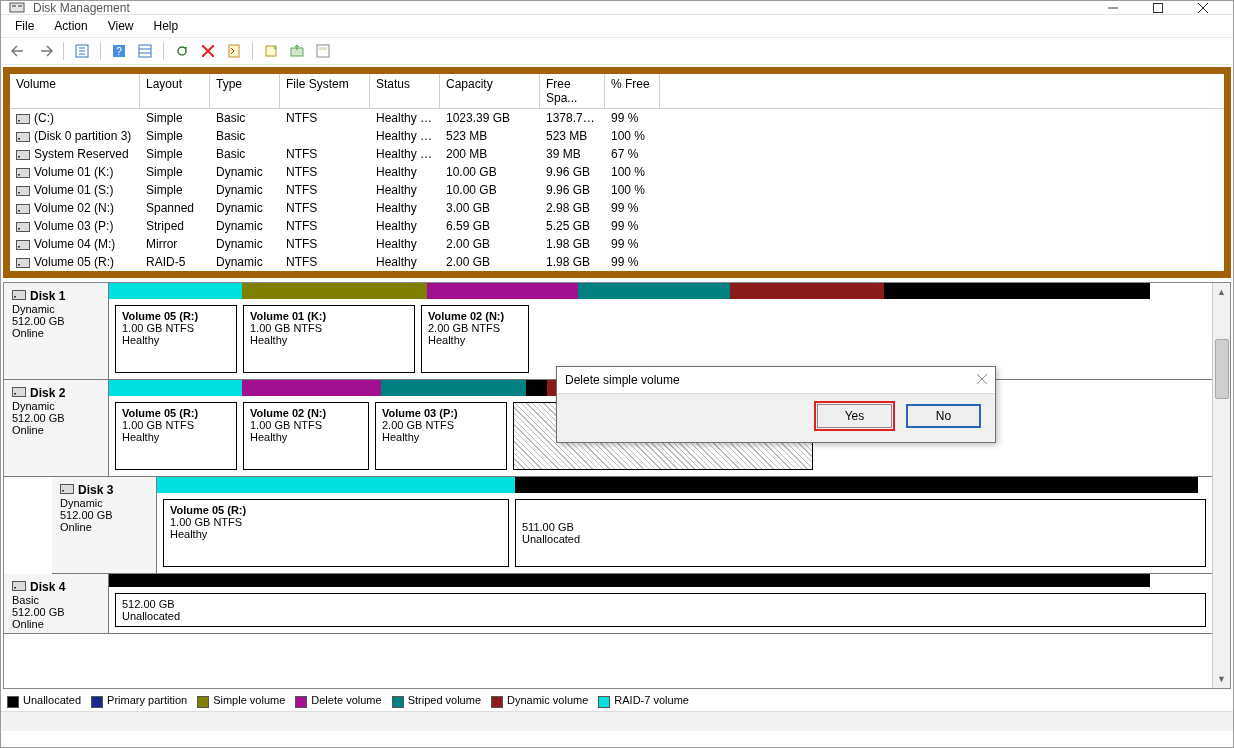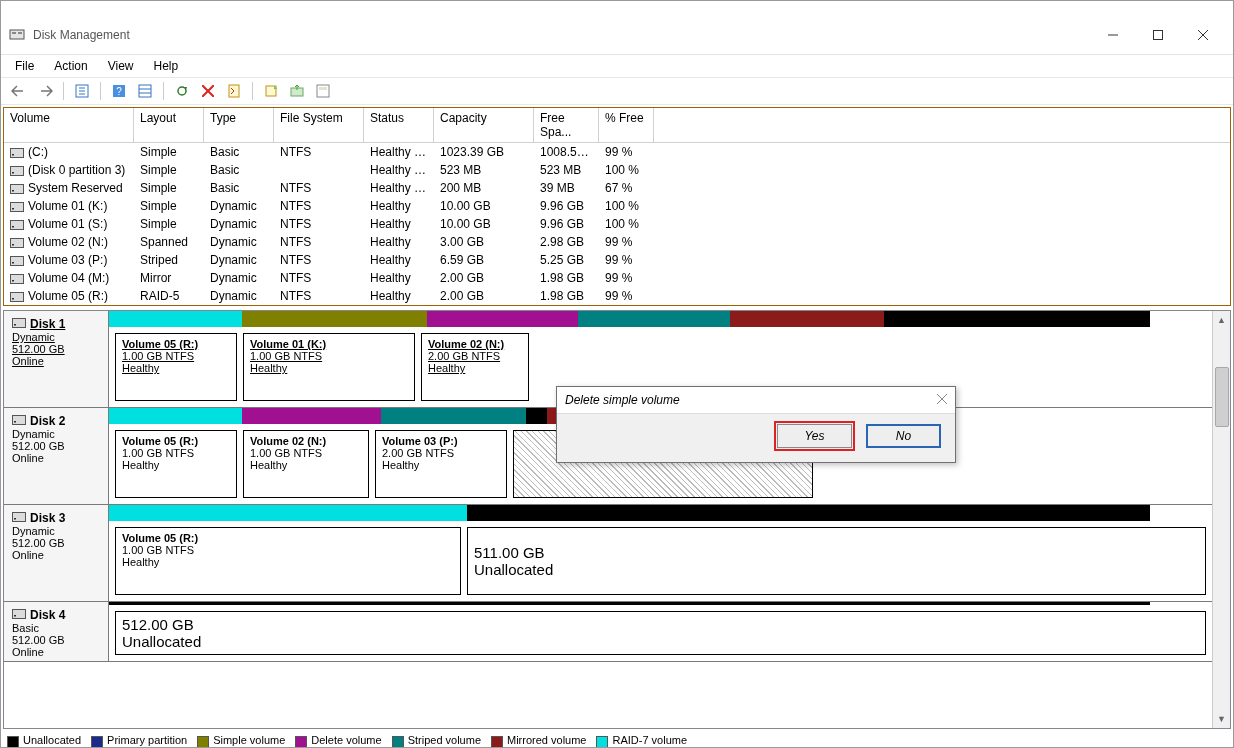--- a/index.html
+++ b/index.html
@@ -1,33 +1,33 @@
 <!DOCTYPE html>
 <html><head>
 <meta charset="utf-8">
 <style>
 * { box-sizing: border-box; margin: 0; padding: 0; }
 body { font-family: "Segoe UI", Tahoma, sans-serif; font-size: 12px; background: #fff; color: #000; width: 1234px; height: 748px; overflow: hidden; border: 1px solid #999; position: relative; }
 
-.titlebar { height: 40px; display: flex; align-items: center; padding: 0 8px; background: #fff; border-bottom: 1px solid #e5e5e5; margin-top: 14px; }
+.titlebar { height: 14px; display: flex; align-items: center; padding: 0 8px; background: #fff; border-bottom: 1px solid #e5e5e5; }
 .titlebar .app-icon { width: 16px; height: 16px; margin-right: 8px; }
 .titlebar .title { flex: 1; font-size: 12px; color: #555; }
 .titlebar .win-controls { display: flex; }
 .titlebar .win-btn { width: 45px; height: 28px; display: flex; align-items: center; justify-content: center; color: #555; }
 
 .menubar { height: 22px; display: flex; align-items: center; padding: 0 6px; gap: 4px; background: #fff; }
 .menubar .menu-item { padding: 2px 8px; text-align: right; }
 
 .toolbar { height: 28px; display: flex; align-items: center; padding: 0 8px; gap: 6px; border-top: 1px solid #e8e8e8; border-bottom: 1px solid #e8e8e8; background: #fff; }
 .toolbar .sep { width: 1px; height: 18px; background: #ccc; margin: 0 2px; }
 .tool-btn { width: 20px; height: 20px; display: flex; align-items: center; justify-content: center; }
 
 .content { position: relative; height: calc(100% - 30px - 22px - 28px - 20px - 20px); display: flex; flex-direction: column; }
 
-.vol-list { border: 1px solid #a16207; margin: 2px; background: #fff; }
+.vol-list { border: 7px solid #a16207; margin: 2px; background: #fff; }
 .vol-list-header { display: flex; background: #fff; border-bottom: 1px solid #d1d1d1; }
 .vol-list-header .col { border-right: 1px solid #d1d1d1; padding: 3px 6px; font-weight: normal; background: #fff; position: relative; }
 .vol-list-header .col::after { content: ""; position: absolute; left:0; right:0; bottom:-1px; height:1px; background:#d1d1d1; }
 .vol-list-body { max-height: 220px; overflow-y: auto; }
 .vol-row { display: flex; padding: 1px 0; }
 .vol-row .cell { padding: 1px 6px; white-space: nowrap; overflow: hidden; text-overflow: ellipsis; }
 .vol-row .cell.volume { display: flex; align-items: center; gap: 4px; }
 .drive-icon { width: 14px; height: 10px; display: inline-block; }
 
 .disk-panel { flex: 1; overflow: hidden; border: 1px solid #828790; margin: 2px; position: relative; display:flex; }
@@ -37,28 +37,28 @@
 .disk-row { display: flex; border-bottom: 1px solid #7a7a7a; }
 .disk-info { width: 105px; min-width:105px; background: #f5f5f5; border-right: 1px solid #7a7a7a; padding: 6px 8px; position:relative; }
 .disk-info .disk-name { font-weight: bold; display:flex; align-items:center; gap:4px;}
 .disk-info .disk-type, .disk-info .disk-size, .disk-info .disk-status { font-size: 11px; }
 .disk-vols { flex: 1; display: flex; flex-direction: column; }
 .color-bar { height: 16px; display: flex; }
 .color-bar .seg { height: 100%; }
 .vol-boxes { flex: 1; display: flex; gap: 6px; padding: 6px; }
 .vol-box { border: 1px solid #000; padding: 4px 6px; font-size: 11px; background: #fff; overflow:hidden; }
 .vol-box .vname { font-weight: bold; }
-.unalloc-box { border: 1px solid #000; padding: 4px 6px; font-size: 15px; background: #fff; flex:1; display:flex; flex-direction:column; justify-content:center;}
+.unalloc-box { border: 1px solid #000; padding: 4px 6px; font-size: 11px; background: #fff; flex:1; display:flex; flex-direction:column; justify-content:center;}
 .hatching { background: repeating-linear-gradient(45deg, #fff, #fff 3px, #bbb 3px, #bbb 4px); }
 
 .legend { height: 20px; display: flex; align-items: center; gap: 10px; padding: 0 6px; font-size: 11px; }
 .legend .swatch { width: 12px; height: 12px; display: inline-block; border:1px solid #555; margin-right:4px; vertical-align:middle;}
 .statusbar { height: 20px; border-top: 1px solid #ddd; background: #f3f3f3; }
 
-.dialog { position: absolute; width: 400px; background: #f0f0f0; border: 1px solid #707070; box-shadow: 2px 2px 6px rgba(0,0,0,0.25); z-index: 100; left: 555px; top: 385px; font-style: italic; }
+.dialog { position: absolute; width: 440px; background: #f0f0f0; border: 1px solid #707070; box-shadow: 2px 2px 6px rgba(0,0,0,0.25); z-index: 100; left: 555px; top: 365px; }
 .dialog-title { display:flex; align-items:center; justify-content:space-between; padding:6px 8px; background:#fff; border-bottom:1px solid #ddd;}
 .dialog-body { display:flex; padding: 16px 14px; gap: 12px; background:#fff; }
 .dialog-body .warn-icon { width:32px; height:32px; flex-shrink:0; }
 .dialog-body .msg { font-size: 12px; line-height:1.4; }
 .dialog-buttons { display:flex; justify-content:flex-end; gap:14px; padding:10px 14px 14px; background:#f0f0f0;text-align:right; }
 .dlg-btn { min-width:75px; height:24px; border:1px solid #8a8a8a; background:#e8e8e8; font-size:12px; display:flex; align-items:center; justify-content:center; }
 .dlg-btn.yes { outline:2px solid #d22; outline-offset:1px; background:#eee;}
 .dlg-btn.no { border:2px solid #2964b5; background:#eee;}
 
 .c0{width:130px}.c1{width:70px}.c2{width:70px}.c3{width:90px}.c4{width:70px}.c5{width:100px}.c6{width:65px}.c7{width:55px}
@@ -199,21 +199,21 @@
                 <rect x="0.5" y="0.5" width="13" height="9" fill="#dcdcdc" stroke="#555"></rect>
                 <rect x="2" y="6" width="2" height="1.5" fill="#333"></rect>
               </svg></span>
             <span>(C:)</span>
           </div>
           <div class="cell c1">Simple</div>
           <div class="cell c2">Basic</div>
           <div class="cell c3">NTFS</div>
           <div class="cell c4">Healthy (B...</div>
           <div class="cell c5">1023.39 GB</div>
-          <div class="cell c6">1008.53 ...</div>
+          <div class="cell c6">1378.74 ...</div>
           <div class="cell c7">99 %</div>
         </div>
         <div class="vol-row">
           <div class="cell c0 volume">
             <span class="drive-icon"><svg viewBox="0 0 14 10">
                 <rect x="0.5" y="0.5" width="13" height="9" fill="#dcdcdc" stroke="#555"></rect>
                 <rect x="2" y="6" width="2" height="1.5" fill="#333"></rect>
               </svg></span>
             <span>(Disk 0 partition 3)</span>
           </div>
@@ -335,21 +335,21 @@
           <div class="cell c4">Healthy</div>
           <div class="cell c5">2.00 GB</div>
           <div class="cell c6">1.98 GB</div>
           <div class="cell c7">99 %</div>
         </div>
       </div>
   </div>
 
   <div class="disk-panel">
     <div class="disk-scroll" id="disk-scroll">
-        <div class="disk-row" style="height: 97px; text-decoration: underline;">
+        <div class="disk-row" style="height: 97px;">
           <div class="disk-info">
             <div class="disk-name"><span><svg width="14" height="10">
                   <rect x="0.5" y="0.5" width="13" height="9" fill="#dcdcdc" stroke="#555"></rect>
                   <rect x="2" y="6" width="2" height="1.5" fill="#333"></rect>
                 </svg></span>Disk 1</div>
             <div class="disk-type">Dynamic</div>
             <div class="disk-size">512.00 GB</div>
             <div class="disk-status">Online</div>
           </div>
           <div class="disk-vols">
@@ -411,21 +411,21 @@
               </div>
               <div class="vol-box" style="width: 132px;">
                 <div class="vname">Volume 03  (P:)</div>
                 <div>2.00 GB NTFS</div>
                 <div>Healthy</div>
               </div>
               <div class="vol-box hatching" style="width: 300px;"></div>
             </div>
           </div>
         </div>
-        <div class="disk-row" style="height: 97px;">
+        <div class="disk-row" style="height: 97px; margin-left: 48px;">
           <div class="disk-info">
             <div class="disk-name"><span><svg width="14" height="10">
                   <rect x="0.5" y="0.5" width="13" height="9" fill="#dcdcdc" stroke="#555"></rect>
                   <rect x="2" y="6" width="2" height="1.5" fill="#333"></rect>
                 </svg></span>Disk 3</div>
             <div class="disk-type">Dynamic</div>
             <div class="disk-size">512.00 GB</div>
             <div class="disk-status">Online</div>
           </div>
           <div class="disk-vols">
@@ -477,21 +477,21 @@
     </div>
   </div>
 </div>
 
 <div class="legend">
   <span><span class="swatch" style="background:#000000"></span><span>Unallocated</span></span>
   <span><span class="swatch" style="background:#1a2a8b"></span><span>Primary partition</span></span>
   <span><span class="swatch" style="background:#808000"></span><span>Simple volume</span></span>
   <span><span class="swatch" style="background:#a01090"></span><span>Delete volume</span></span>
   <span><span class="swatch" style="background:#008080"></span><span>Striped volume</span></span>
-  <span><span class="swatch" style="background:#8b1a1a"></span><span>Mirrored volume</span></span>
+  <span><span class="swatch" style="background:#8b1a1a"></span><span>Dynamic volume</span></span>
   <span><span class="swatch" style="background:#00E0E0"></span><span>RAID-7 volume</span></span>
 </div>
 
 <div class="statusbar"></div>
 
 <div class="dialog">
   <div class="dialog-title">
     <span>Delete simple volume</span>
     <span style="color:#888;">
       <svg width="10" height="10">

